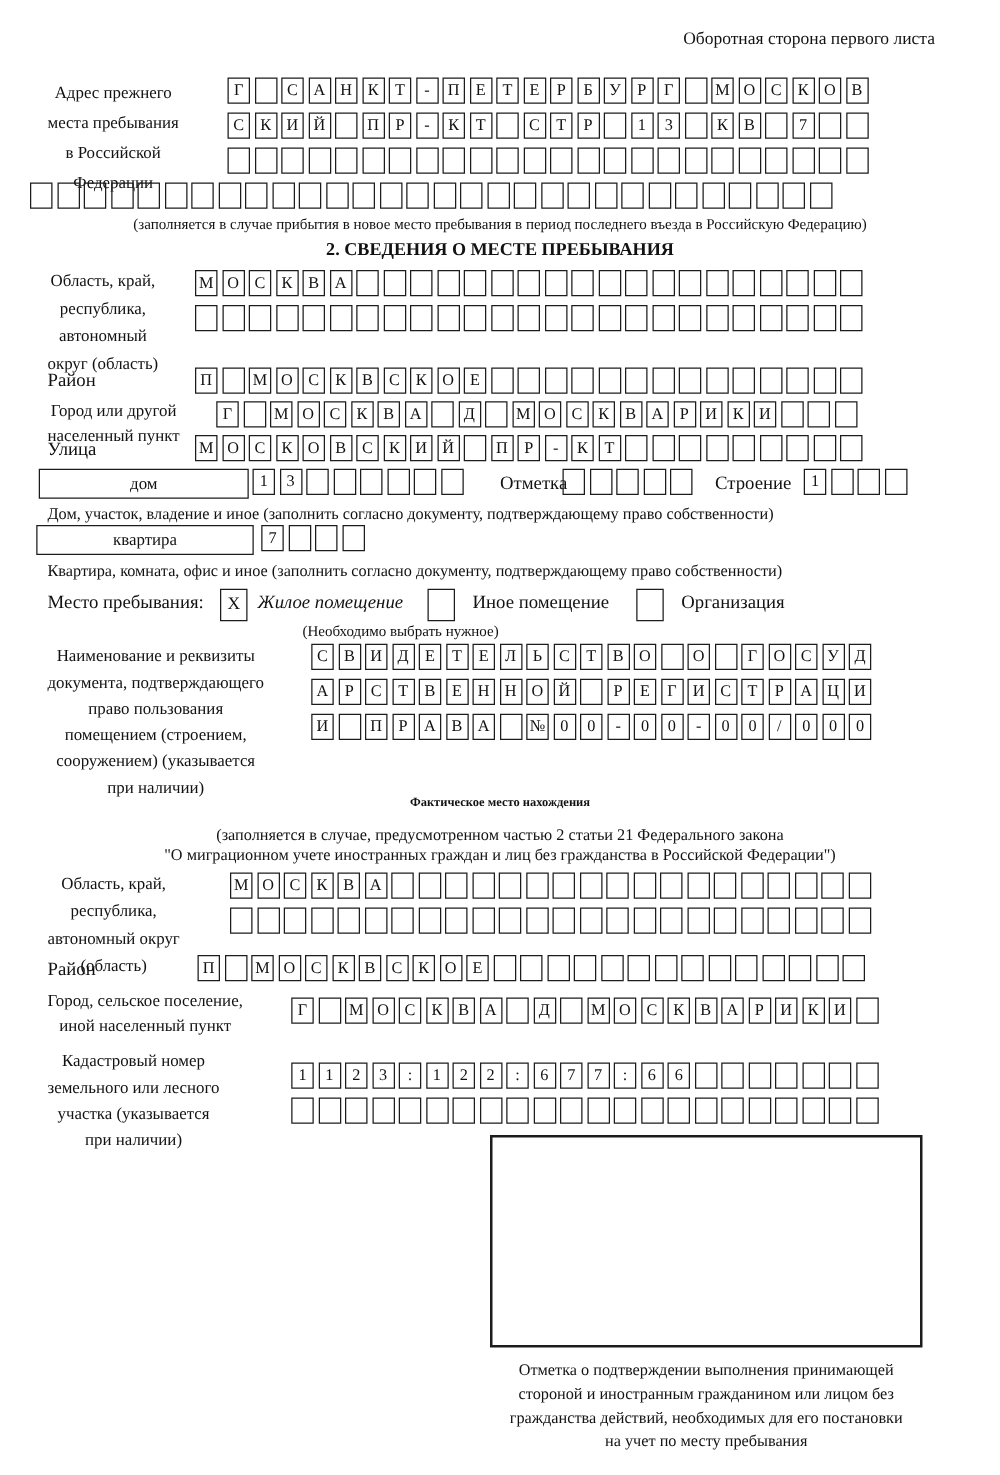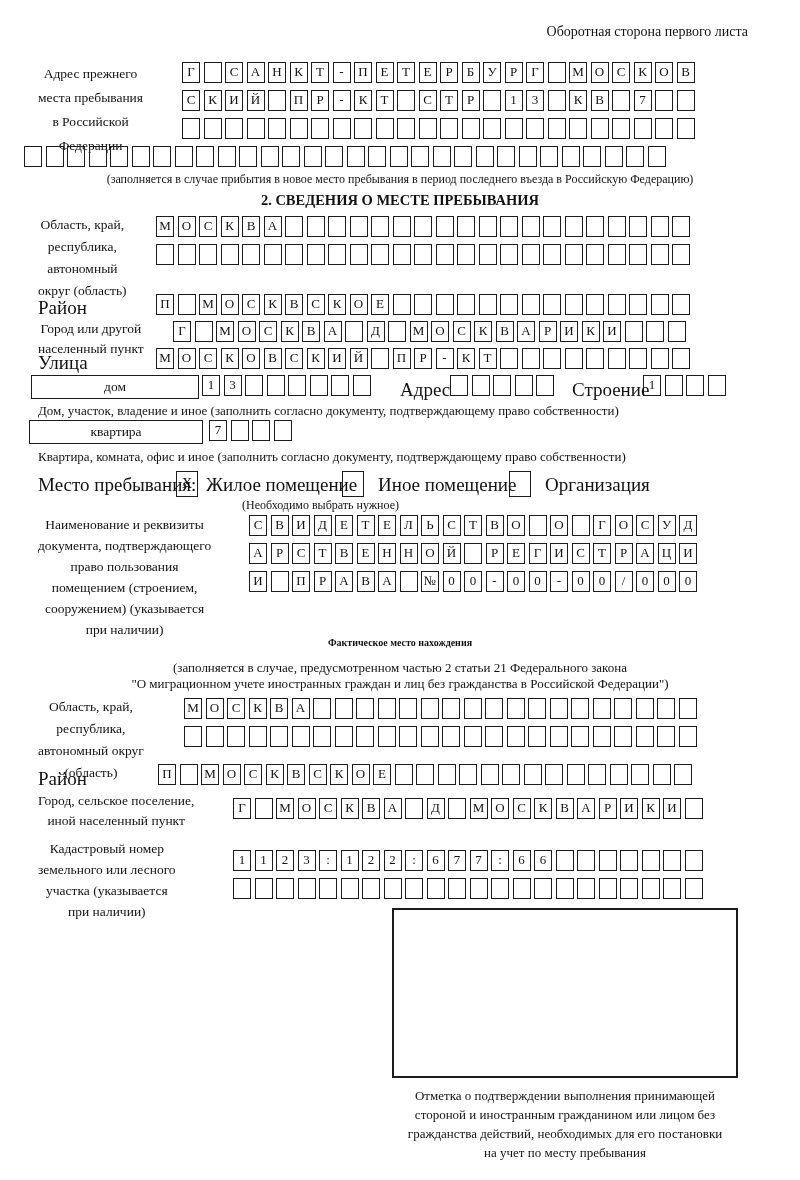--- a/index.html
+++ b/index.html
@@ -19,21 +19,21 @@
     font-size:13px; line-height:18px; text-align:center; overflow:hidden;
   }
   .bigbox {
     position:absolute; height:24px; border:1.5px solid #1c1c1c;
     display:flex; align-items:center; justify-content:center; font-size:13.5px;
   }
   .chk {
     position:absolute; width:22px; height:26px; border:1.5px solid #1c1c1c;
     display:flex; align-items:center; justify-content:center; font-size:14px;
   }
-  .inline-lbl { position:absolute; font-size:19px; }
+  .inline-lbl { position:absolute; font-size:15px; }
   .stamp-box { position:absolute; border:2px solid #1c1c1c; background:#fff; }
 </style>
 </head>
 <body>
 
 <div class="page">
 
   <div class="abs" style="top:24px; right:52px; font-size:14px;">Оборотная сторона первого листа</div>
 
   <div class="lbl" style="left:38px; top:62px;">Адрес прежнего
@@ -306,21 +306,21 @@
   <div class="grid" style="left:202px; top:375px;">
       <span class="cell">1</span>
       <span class="cell">3</span>
       <span class="cell"></span>
       <span class="cell"></span>
       <span class="cell"></span>
       <span class="cell"></span>
       <span class="cell"></span>
       <span class="cell"></span>
     </div>
-  <div class="inline-lbl" style="left:400px; top:379px;">Адрес</div>
+  <div class="inline-lbl" style="left:400px; top:379px;">Отметка</div>
   <div class="grid" style="left:450px; top:375px;">
       <span class="cell"></span>
       <span class="cell"></span>
       <span class="cell"></span>
       <span class="cell"></span>
       <span class="cell"></span>
     </div>
   <div class="inline-lbl" style="left:572px; top:379px;">Строение</div>
   <div class="grid" style="left:643px; top:375px;">
       <span class="cell">1</span>
@@ -334,21 +334,21 @@
   <div class="grid" style="left:209px; top:420px;">
       <span class="cell">7</span>
       <span class="cell"></span>
       <span class="cell"></span>
       <span class="cell"></span>
     </div>
   <div class="cap" style="left:38px; top:449px; font-size:13px;">Квартира, комната, офис и иное (заполнить согласно документу, подтверждающему право собственности)</div>
 
   <div class="inline-lbl" style="left:38px; top:474px;">Место пребывания:</div>
   <div class="chk" style="left:176px; top:471px;">X</div>
-  <div class="inline-lbl" style="left:206px; top:474px;">Жилое помещение</div>
+  <div class="inline-lbl" style="left:206px; top:474px;font-style:italic;">Жилое помещение</div>
   <div class="chk" style="left:342px; top:471px;"></div>
   <div class="inline-lbl" style="left:378px; top:474px;">Иное помещение</div>
   <div class="chk" style="left:509px; top:471px;"></div>
   <div class="inline-lbl" style="left:545px; top:474px;">Организация</div>
   <div class="cap" style="left:242px; top:498px;">(Необходимо выбрать нужное)</div>
 
   <div class="lbl" style="left:38px; top:514px; line-height:21px;">Наименование и реквизиты
 документа, подтверждающего
 право пользования
 помещением (строением,

